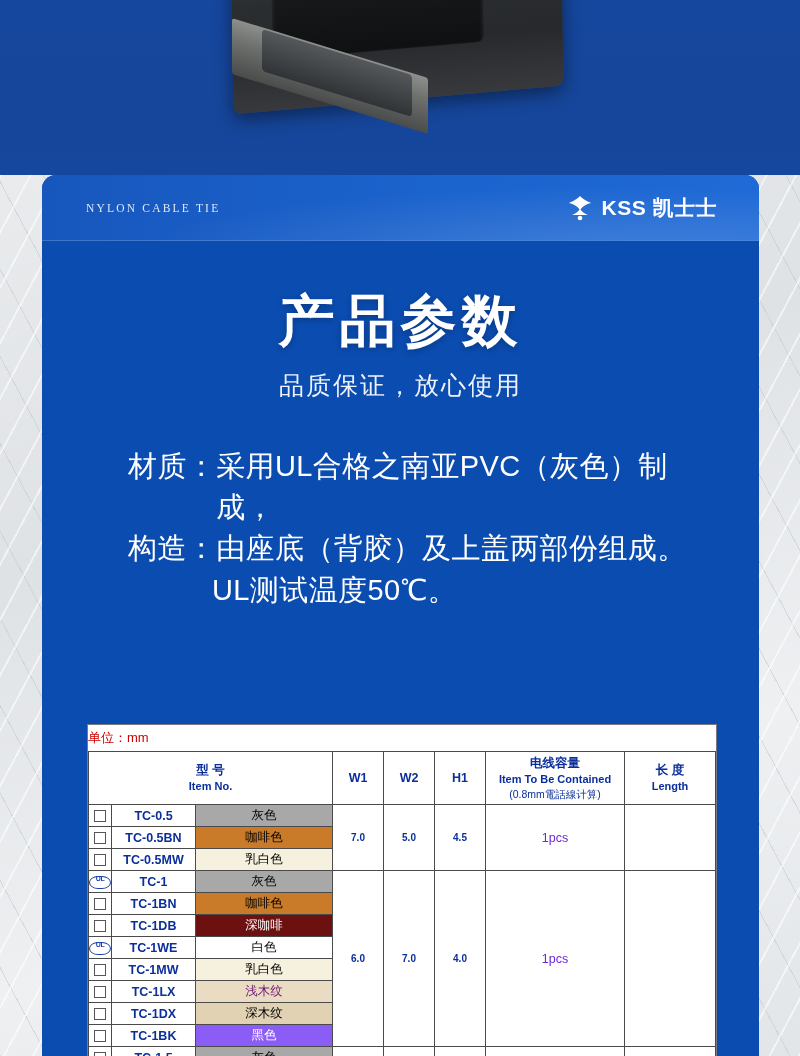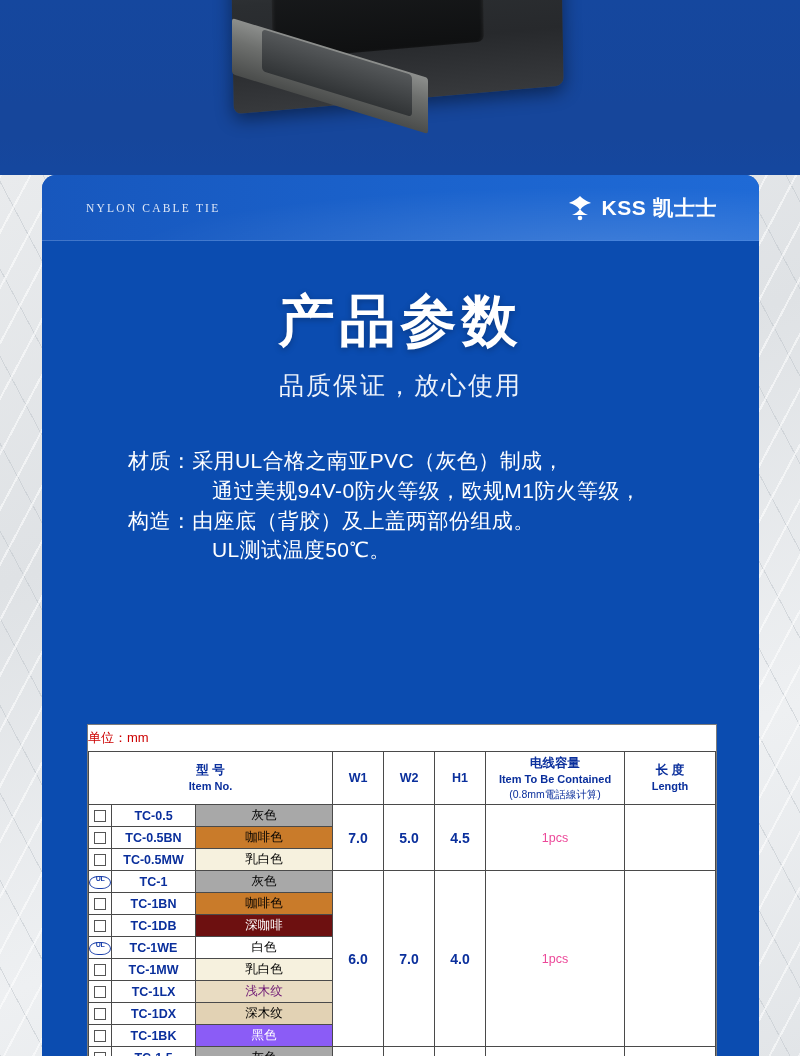--- a/index.html
+++ b/index.html
@@ -152,21 +152,21 @@
     font-size: 25px;
     letter-spacing: 2px;
     color: #eef3fb;
   }
 
   
   .spec {
     margin: 44px 0 0 0;
     padding: 0 38px 0 86px;
     color: #ffffff;
-    font-size: 21px;
+    font-size: 29px;
     line-height: 1.42;
     letter-spacing: .4px;
   }
   .spec .row { display: flex; }
   .spec .lbl { white-space: nowrap; }
   .spec .indent { padding-left: 84px; }
 
   
   .table-wrap {
     position: absolute;
@@ -217,25 +217,25 @@
     white-space: nowrap;
   }
   td.colorcell {
     width: 136px;
     font-size: 12.5px;
     height: 21px;
   }
   td.num {
     color: #0a2f9c;
     font-weight: bold;
-    font-size: 14px;
+    font-size: 10px;
     width: 50px;
   }
   td.cap {
-    color: #ec4899;
+    color: #6d28d9;
     font-size: 12.5px;
     width: 138px;
   }
   td.len { width: 90px; background:#fff; }
   .chk {
     display: inline-block;
     width: 10px; height: 10px;
     border: 1px solid #555;
     background: #fff;
     vertical-align: middle;
@@ -291,21 +291,20 @@
   <div class="title-block">
     <div class="title-main">产品参数</div>
     <div class="title-sub">品质保证，放心使用</div>
   </div>
 
   <div class="spec">
     <div class="row">
       <span class="lbl">材质：</span>
       <span>采用UL合格之南亚PVC（灰色）制成，</span>
     </div>
-    <div class="indent">通过美规94V-0防火等级，欧规M1防火等级，</div>
     <div class="row">
       <span class="lbl">构造：</span>
       <span>由座底（背胶）及上盖两部份组成。</span>
     </div>
     <div class="indent">UL测试温度50℃。</div>
   </div>
 
   <div class="table-wrap">
     <div class="unit-bar">单位：mm</div>
     <table class="spec-table">

